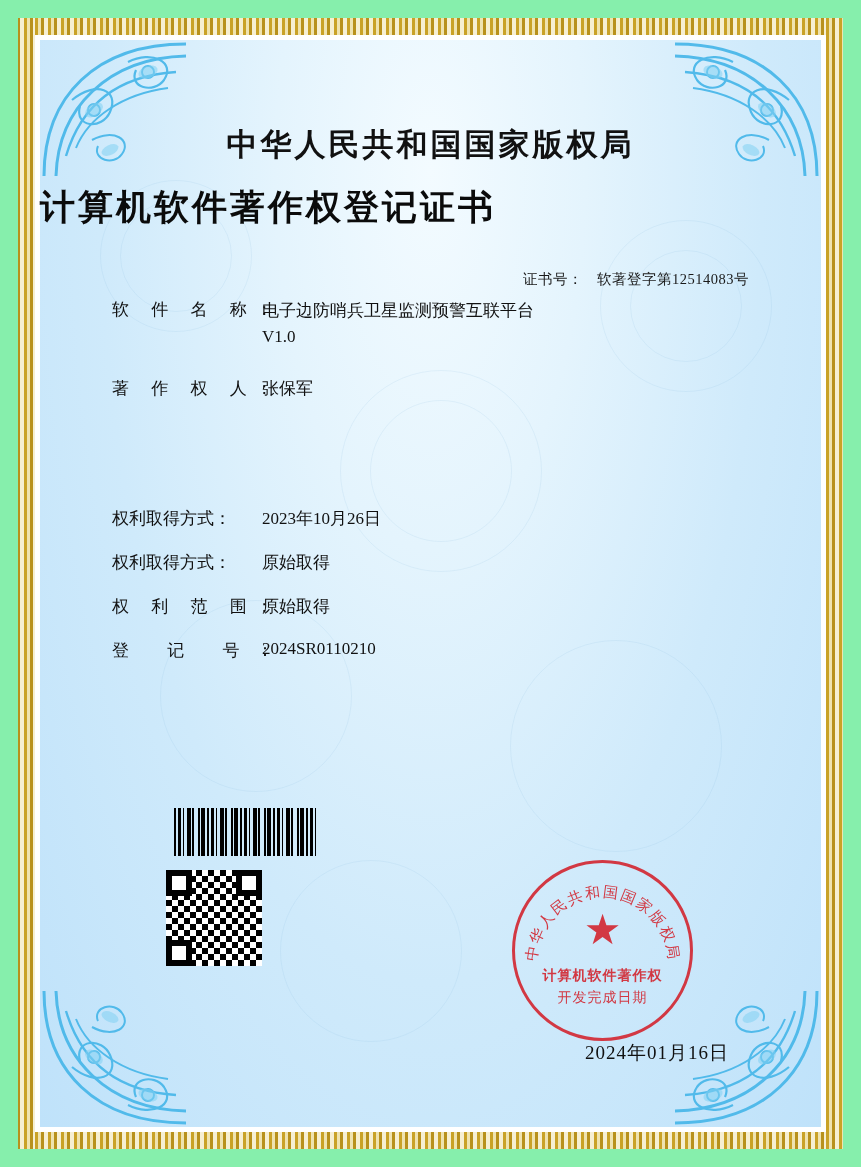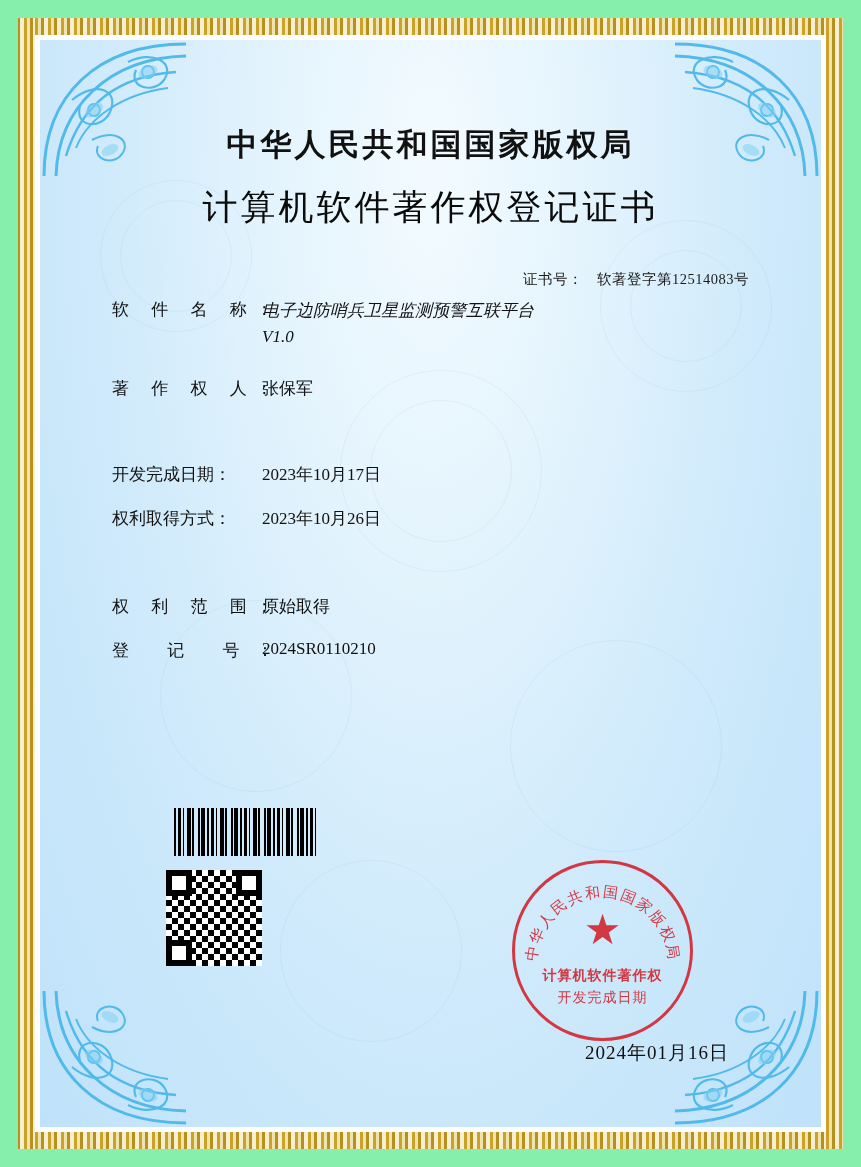--- a/index.html
+++ b/index.html
@@ -91,26 +91,26 @@
     font-size: 31px;
     letter-spacing: 3px;
     color: #111;
     font-family: "DejaVu Serif", "Liberation Serif", serif;
     font-weight: 600;
   }
   .title-sub {
     position: absolute;
     top: 144px;
     width: 100%;
-    text-align: center;
+    text-align: left;
     font-size: 35px;
     letter-spacing: 3px;
     color: #0b0b0b;
     font-family: "DejaVu Serif", "Liberation Serif", serif;
-    font-weight: 400;
+    font-weight: 700;
   }
 
   .cert-no {
     position: absolute;
     top: 218px;
     right: 72px;
     font-size: 14.5px;
     color: #1a1a1a;
     letter-spacing: 0.5px;
     margin-top: 12px;
@@ -353,36 +353,36 @@
 
     <div class="title-main">中华人民共和国国家版权局</div>
 
     <div class="title-sub">计算机软件著作权登记证书</div>
 
     <div class="cert-no">
       <span class="label">证书号：</span><span class="value">软著登字第12514083号</span>
     </div>
 
     <div class="field f-name">
-      <span class="label">软 件 名 称：</span><span class="value" style="white-space:pre;font-style:italic;">电子边防哨兵卫星监测预警互联平台
+      <span class="label">软 件 名 称：</span><span class="value" style="white-space:pre;">电子边防哨兵卫星监测预警互联平台
 V1.0</span>
     </div>
 
     <div class="field f-owner">
       <span class="label">著 作 权 人：</span><span class="value">张保军</span>
     </div>
 
-    <div class="field f-dev">
-      <span class="label">开发完成日期：</span><span class="value">2023年10月17日</span>
-    </div>
 
     <div class="field f-pub">
       <span class="label">权利取得方式：</span><span class="value">2023年10月26日</span>
     </div>
 
+    <div class="field f-acq">
+      <span class="label">权利取得方式：</span><span class="value">原始取得</span>
+    </div>
 
     <div class="field f-scope">
       <span class="label">权 利 范 围：</span><span class="value">原始取得</span>
     </div>
 
     <div class="field f-reg">
       <span class="label">登 记 号：</span><span class="value">2024SR0110210</span>
     </div>
 
 

